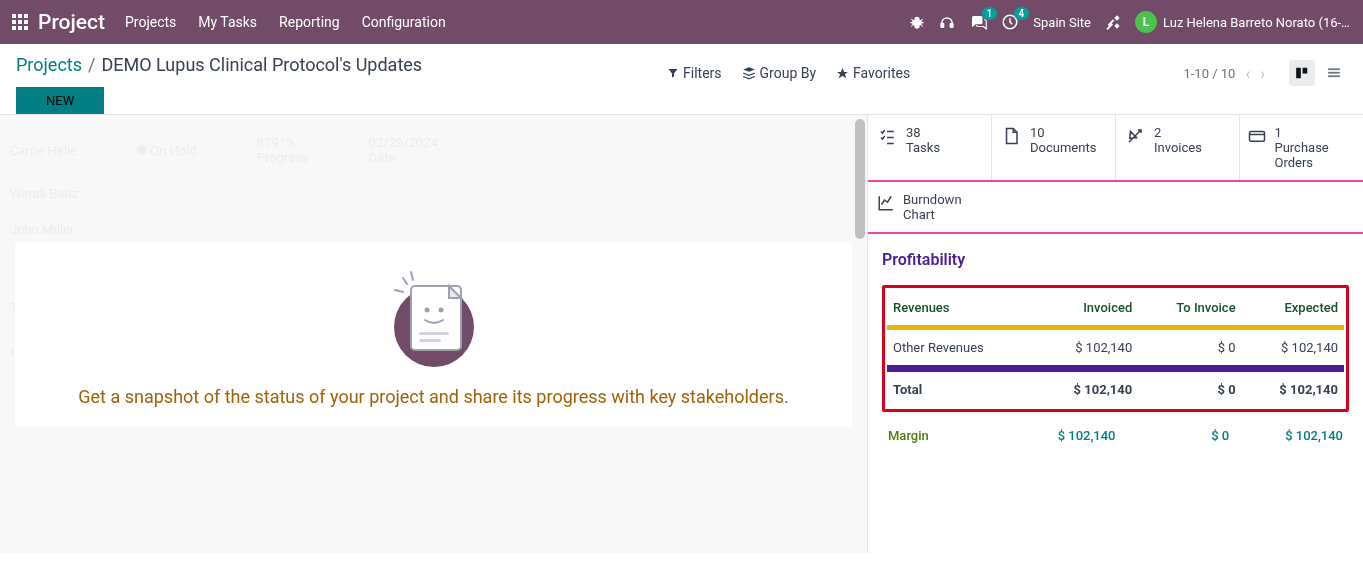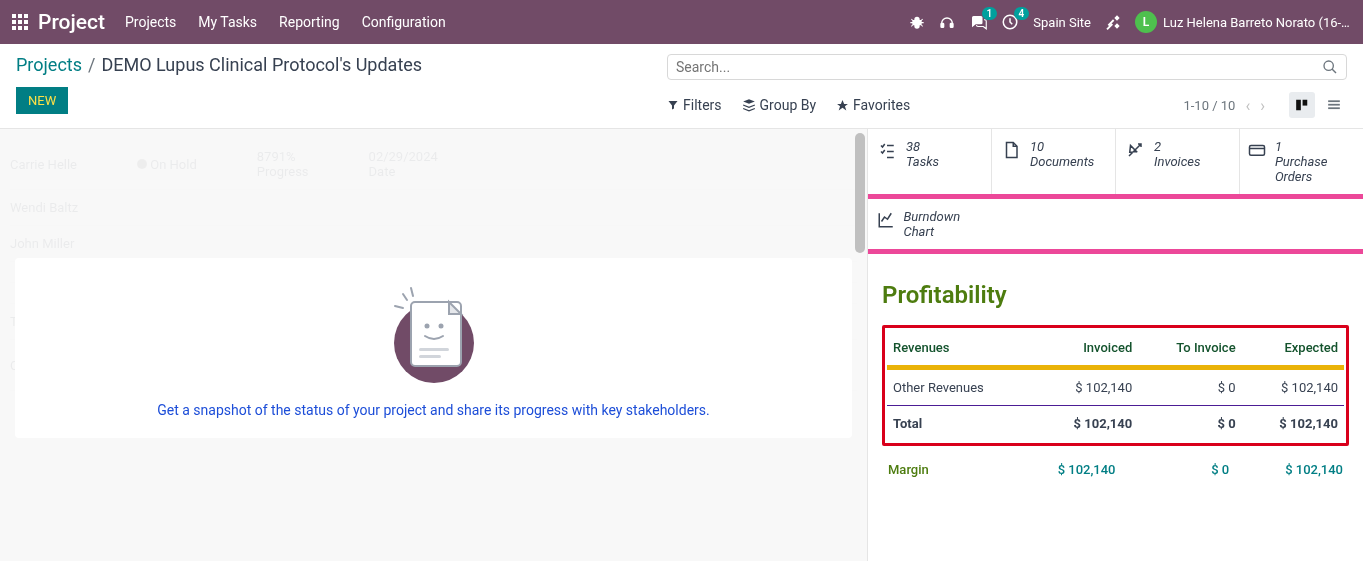--- a/index.html
+++ b/index.html
@@ -17,62 +17,62 @@
   .avatar { width:22px; height:22px; border-radius:50%; background:#4ec04e; display:flex;align-items:center;justify-content:center;font-size:12px;font-weight:600;color:#fff; }
   .username { font-size:13px; max-width:190px; white-space:nowrap; overflow:hidden; text-overflow:ellipsis; }
 
   
   .row2 { display:flex; align-items:flex-start; padding: 10px 16px 0 16px; }
   .left-col { flex: 1; }
   .right-col { width: 680px; }
   .breadcrumb { font-size: 18px; color:#374151; display:flex; align-items:center; gap:6px; }
   .breadcrumb a { color:#017E84; text-decoration:none; }
   .breadcrumb .sep { color:#6c757d; }
-  .new-btn { background:#017E84; color:#fde047; border:none; padding:6px 12px; font-size:13px; margin-top:12px; cursor:pointer; }
+  .new-btn { background:#017E84; color:#000000; border:none; padding:6px 30px; font-size:13px; margin-top:12px; cursor:pointer; }
 
   .search-wrap { border:1px solid #d8d8d8; border-radius:4px; display:flex; align-items:center; padding:4px 8px; margin-bottom:6px; }
   .search-wrap input { border:none; outline:none; flex:1; font-size:14px; background:transparent; }
   .control-row { display:flex; align-items:center; padding:6px 0 10px 0; font-size:14px; color:#374151; }
   .control-btn { display:flex; align-items:center; gap:4px; margin-right:20px; cursor:pointer; }
   .pager { margin-left:auto; display:flex; align-items:center; gap:10px; color:#6c757d; font-size:13px;}
   .pager .chev { color:#c0c0c0; cursor:pointer; font-size:16px; }
   .view-icons { display:flex; gap:6px; margin-left:14px; }
   .view-icon { width:26px; height:26px; display:flex;align-items:center;justify-content:center; color:#6c757d; cursor:pointer; border-radius:3px;}
   .view-icon.active { background:#e9ecef; color:#111; }
 
   
   .main { display:flex; height: calc(561px - 44px - 78px); border-top:1px solid #e5e5e5;}
   .main-left { flex:1; position:relative; display:flex; align-items:center; justify-content:center; background:#f8f8f8; border-right:1px solid #e5e5e5; overflow:hidden;}
   .ghost-bg { position:absolute; inset:0; opacity:0.06; padding:10px; font-size:13px; color:#1e293b; }
   .ghost-row { display:flex; gap:60px; padding:10px 0; border-bottom:1px solid #eee; align-items:center;}
   .ghost-dot{width:10px;height:10px;border-radius:50%;background:#555;display:inline-block;}
   .empty-card { position:relative; text-align:center; background:#fff; padding:20px 30px; border-radius:4px;  width: calc(100% - 30px); max-width: 860px; }
   .empty-illus { width:110px; height:110px; margin:0 auto 14px; position:relative; }
   .empty-h { font-size:20px; font-weight:700; color:#1e293b; margin-bottom:6px; }
-  .empty-p { font-size:14px; color:#1d4ed8; }
+  .empty-p { font-size:18px; color:#a16207; }
   .scrollbar { position:absolute; right:2px; top:4px; bottom:4px; width:10px; background:transparent; }
   .scrollbar .thumb { position:absolute; top:0; width:100%; height:120px; background:#c0c0c0; border-radius:5px; }
 
   
   .right-panel { width:495px; overflow:auto; }
-  .stat-row { display:flex; border-bottom:5px solid #ec4899;font-style:italic; }
+  .stat-row { display:flex; border-bottom:2px solid #ec4899; }
   .stat-box { flex:1; padding:10px 8px; display:flex; gap:8px; align-items:flex-start; border-right:1px solid #e5e5e5; font-size:13px; color:#374151; cursor:pointer; }
   .stat-box:last-child { border-right:none; }
   .stat-box .num { font-size:13px; color:#374151; }
   .stat-box .lbl { font-size:13px; color:#374151; }
   .stat-box .ico { color:#374151; width:22px; display:flex; justify-content:center; padding-top:2px; }
   .stat-row2 .stat-box { flex: 0 0 25%; }
 
   .profit { padding:16px 14px; }
-  .profit h3 { font-size:24px; font-weight:600; color:#4d7c0f; margin-bottom:16px;margin-top:11px; }
+  .profit h3 { font-size:16px; font-weight:600; color:#4c1d95; margin-bottom:16px; }
   .red-box { border:3px solid #d9001b; border-radius:2px; padding:2px; }
   table.profit-tbl { width:100%; border-collapse:collapse; font-size:13px; }
   table.profit-tbl th { text-align:right; font-weight:500; color:#14532d; padding:10px 6px; border-bottom:5px solid #eab308; }
   table.profit-tbl th:first-child { text-align:left; }
-  table.profit-tbl td { text-align:right; padding:10px 6px; border-bottom:1px solid #4c1d95; }
+  table.profit-tbl td { text-align:right; padding:10px 6px; border-bottom:7px solid #4c1d95; }
   table.profit-tbl td:first-child { text-align:left; }
   table.profit-tbl tr.total td { font-weight:700; border-bottom:none; }
   .margin-row { padding: 16px 6px; display:flex; font-size:13px; }
   .margin-row span { flex:1; text-align:right; color:#017E84; font-weight:500; }
   .margin-row span:first-child { text-align:left; color:#4d7c0f; font-weight:500; }
 
   svg { display:block; }
 </style>
 </head>
 <body>
@@ -142,29 +142,20 @@
 <div class="row2">
   <div class="left-col">
     <div class="breadcrumb">
       <a href="#">Projects</a>
       <span class="sep">/</span>
       <span>DEMO Lupus Clinical Protocol's Updates</span>
     </div>
     <button class="new-btn">NEW</button>
   </div>
   <div class="right-col">
-    <div class="search-wrap">
-      <input type="text" placeholder="Search..." style="">
-      <span>
-        <svg width="16" height="16" viewBox="0 0 24 24" fill="none" stroke="#6c757d" stroke-width="2">
-            <circle cx="10" cy="10" r="7"></circle>
-            <path d="M21 21l-6-6"></path>
-          </svg>
-      </span>
-    </div>
     <div class="control-row">
       <div class="control-btn">
         <svg width="12" height="12" viewBox="0 0 24 24" fill="#374151">
             <path d="M3 4h18l-7 9v6l-4 2v-8z"></path>
           </svg>
         <span>Filters</span>
       </div>
       <div class="control-btn">
         <svg width="14" height="14" viewBox="0 0 24 24" fill="#374151">
             <path d="M2 6l10-4 10 4-10 4z"></path>

